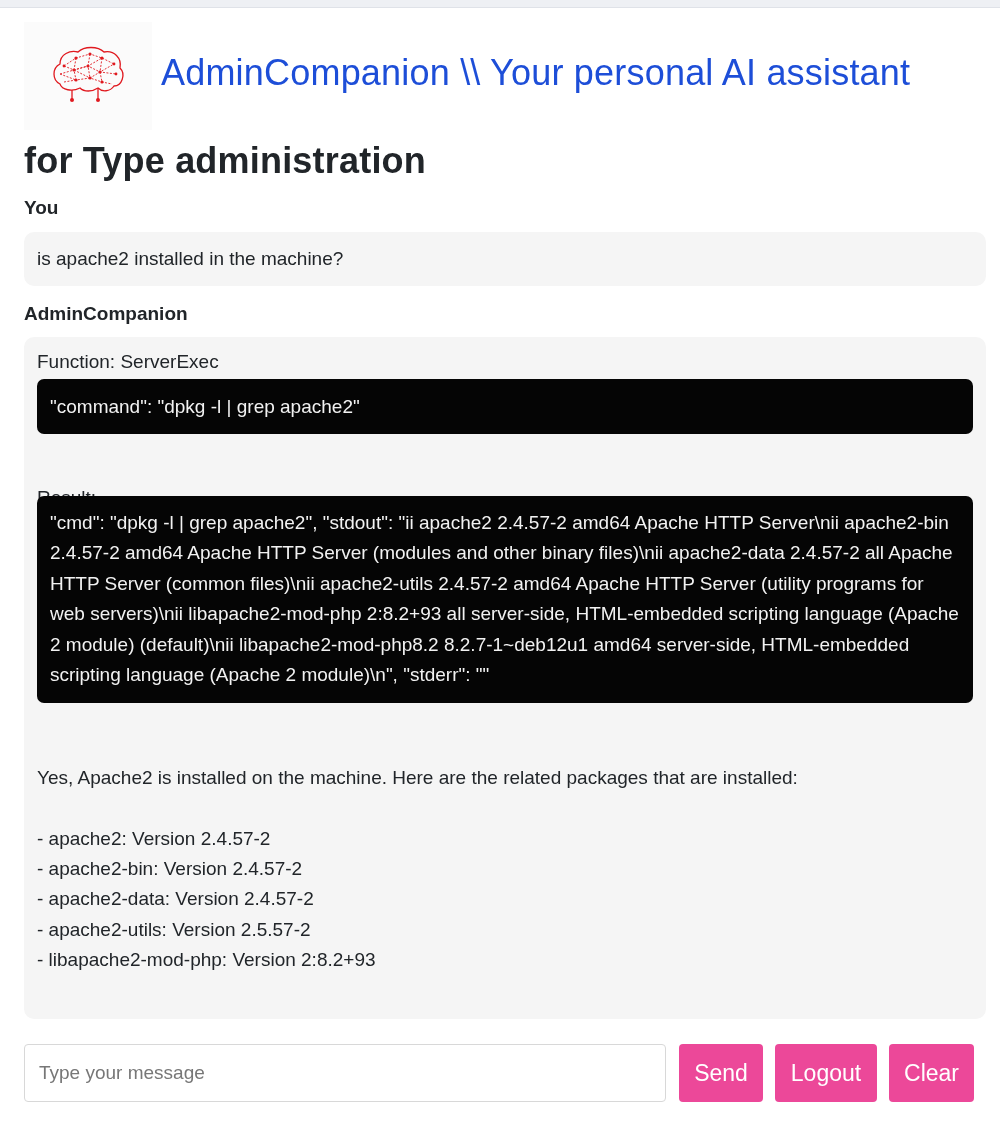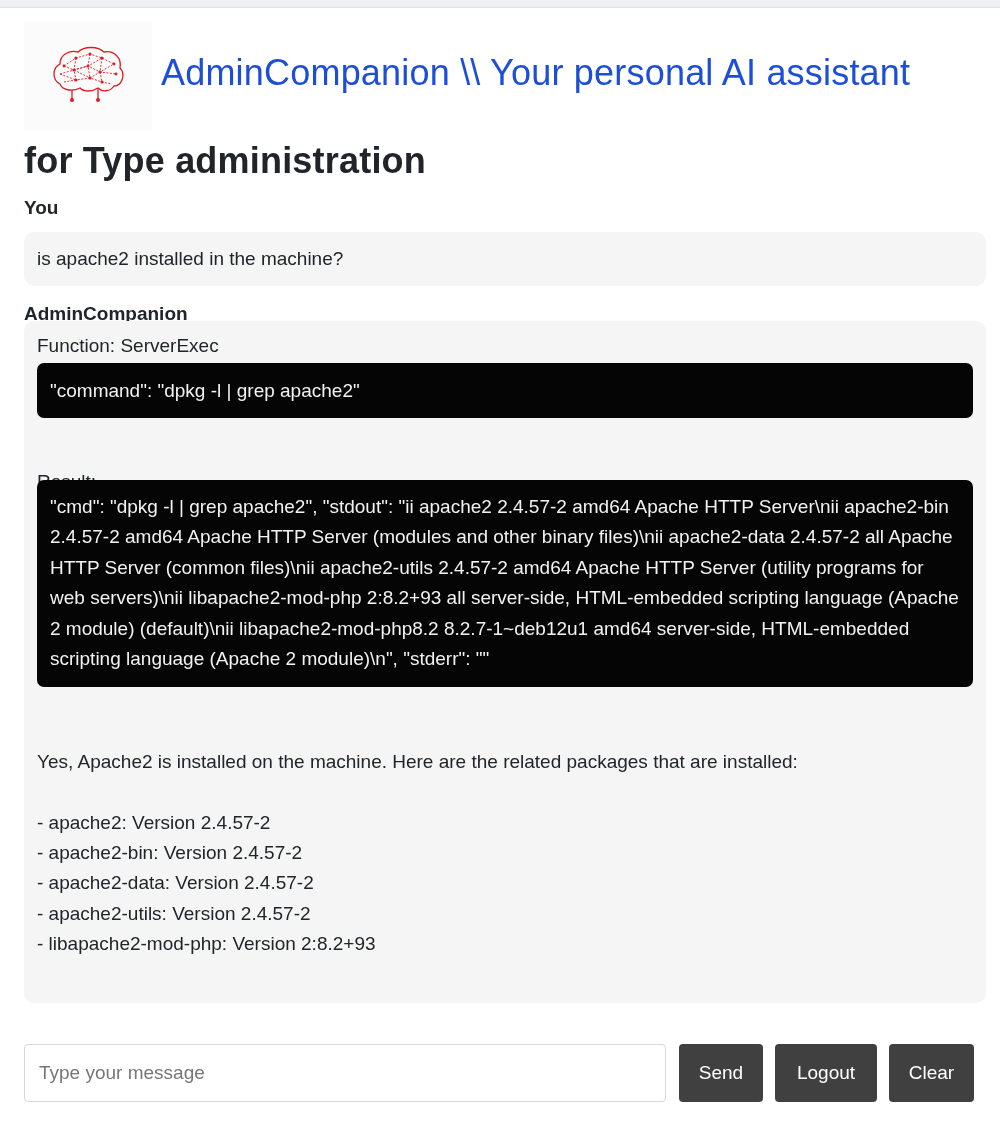--- a/index.html
+++ b/index.html
@@ -5,33 +5,33 @@
     * { box-sizing: border-box; margin: 0; padding: 0; }
     html, body { width: 1000px; height: 1134px; background: #ffffff; overflow: hidden; }
     body { font-family: "Liberation Sans", "DejaVu Sans", sans-serif; color: #212529; position: relative; }
     .topbar { position: absolute; left: 0; top: 0; width: 1000px; height: 8px; background: #eef0f4; border-bottom: 1px solid #dfe2e8; }
     .header { position: absolute; left: 24px; top: 22px; width: 960px; }
     .logo-box { position: absolute; left: 0; top: 0; width: 128px; height: 108px; background: #fbfbfb; display: flex; align-items: center; justify-content: center; }
     .title-line1 { position: absolute; left: 137px; top: 30px; font-size: 36px; font-weight: normal; color: #1d4ed8; white-space: nowrap; letter-spacing: 0.2px; }
     .title-line2 { position: absolute; left: 0; top: 118px; font-size: 36px; color: #212529; white-space: nowrap; letter-spacing: 0.2px; }
     .label { position: absolute; left: 24px; font-size: 19px; font-weight: bold; color: #212529; }
     .user-msg { position: absolute; left: 24px; top: 232px; width: 962px; height: 54px; background: #f5f5f5; border-radius: 10px; padding: 0 13px; display: flex; align-items: center; font-size: 19px; color: #212529; }
-    .ai-msg { position: absolute; left: 24px; top: 321px; width: 962px; height: 682px; background: #f5f5f5; border-radius: 10px; }
+    .ai-msg { position: absolute; left: 24px; top: 337px; width: 962px; height: 682px; background: #f5f5f5; border-radius: 10px; }
     .fn-label { position: absolute; left: 13px; top: 14px; font-size: 19px; color: #212529; }
     .code-cmd { position: absolute; left: 13px; top: 42px; width: 936px; height: 55px; background: #050505; border-radius: 7px; color: #f2f2f2; font-size: 19px; padding: 0 13px; display: flex; align-items: center; }
     .result-label { position: absolute; left: 13px; top: 131px; font-size: 19px; color: #212529; margin-top: 19px; }
     .code-result { position: absolute; left: 13px; top: 159px; width: 936px; height: 207px; background: #050505; border-radius: 7px; color: #f2f2f2; font-size: 19px; line-height: 30.4px; padding: 12px 13px; }
     .answer { position: absolute; left: 13px; top: 426px; width: 930px; font-size: 19px; color: #212529; }
     .answer-intro { height: 61px; line-height: 30px; }
     .answer-list { list-style: none; }
     .answer-list li { line-height: 30.2px; }
     .input-row { position: absolute; left: 24px; top: 1044px; width: 798px; height: 58px; }
     .msg-input { position: absolute; left: 0; top: 0; width: 642px; height: 58px; border: 1px solid #d8d8d8; border-radius: 4px; background: #fff; padding: 0 14px; font-size: 19px; color: #212529; font-family: "Liberation Sans", sans-serif; outline: none; }
     .msg-input::placeholder { color: #777; }
-    .btn { position: absolute; top: 0; height: 58px; background: #404040; color: #fff; border: none; border-radius: 4px; font-size: 19px; font-family: "Liberation Sans", sans-serif; display: flex; align-items: center; justify-content: center; cursor: pointer; }
+    .btn { position: absolute; top: 0; height: 58px; background: #ec4899; color: #fff; border: none; border-radius: 4px; font-size: 23px; font-family: "Liberation Sans", sans-serif; display: flex; align-items: center; justify-content: center; cursor: pointer; }
     .btn-send { left: 655px; width: 84px; }
     .btn-logout { left: 751px; width: 102px; }
     .btn-clear { left: 865px; width: 85px; }
   </style>
 </head>
 <body>
 
 <div class="topbar"></div>
 
 <div class="header">
@@ -84,21 +84,21 @@
     <span>"command": "dpkg -l | grep apache2"</span>
   </div>
   <div class="result-label">Result:</div>
   <div class="code-result">"cmd": "dpkg -l | grep apache2", "stdout": "ii apache2 2.4.57-2 amd64 Apache HTTP Server\nii apache2-bin 2.4.57-2 amd64 Apache HTTP Server (modules and other binary files)\nii apache2-data 2.4.57-2 all Apache HTTP Server (common files)\nii apache2-utils 2.4.57-2 amd64 Apache HTTP Server (utility programs for web servers)\nii libapache2-mod-php 2:8.2+93 all server-side, HTML-embedded scripting language (Apache 2 module) (default)\nii libapache2-mod-php8.2 8.2.7-1~deb12u1 amd64 server-side, HTML-embedded scripting language (Apache 2 module)\n", "stderr": ""</div>
   <div class="answer">
     <div class="answer-intro">Yes, Apache2 is installed on the machine. Here are the related packages that are installed:</div>
     <ul class="answer-list">
       <li>- apache2: Version 2.4.57-2</li>
       <li>- apache2-bin: Version 2.4.57-2</li>
       <li>- apache2-data: Version 2.4.57-2</li>
-      <li>- apache2-utils: Version 2.4.57-2</li>
+      <li>- apache2-utils: Version 2.5.57-2</li>
       <li>- libapache2-mod-php: Version 2:8.2+93</li>
     </ul>
   </div>
 </div>
 
 <div class="input-row">
   <input class="msg-input" type="text" placeholder="Type your message" style="">
   <button class="btn btn-send">Send</button>
   <button class="btn btn-logout">Logout</button>
   <button class="btn btn-clear">Clear</button>

